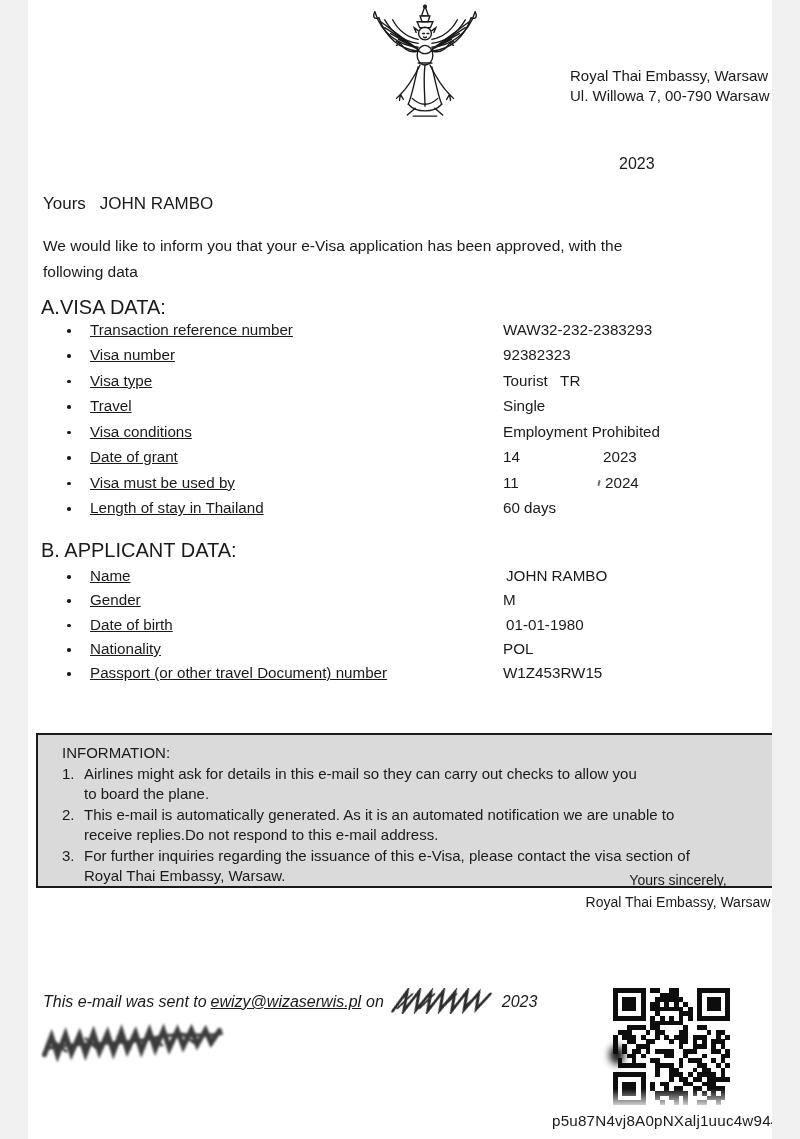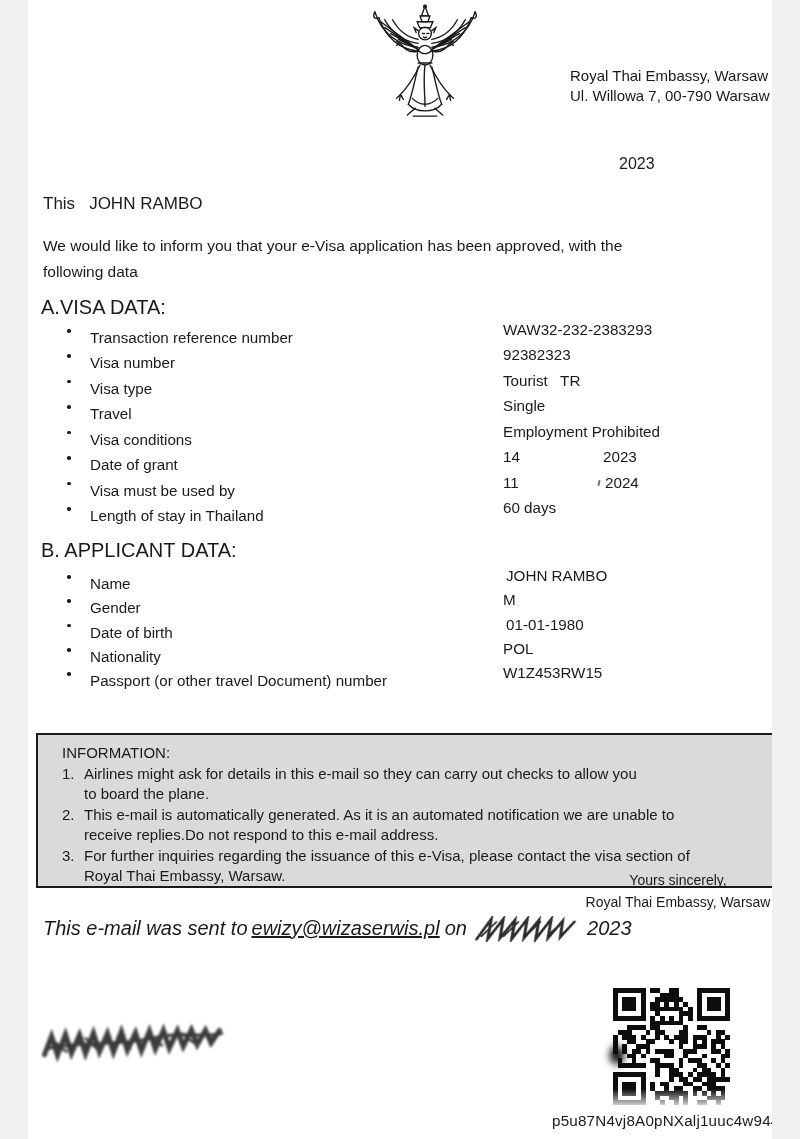--- a/index.html
+++ b/index.html
@@ -19,33 +19,33 @@
   .intro{left:15px;top:233px;font-size:15.5px;line-height:25.5px;}
   
   .sec-title{left:13px;font-size:20px;}
   .rows{left:0;width:800px;}
   .row{position:relative;font-size:15.2px;}
   .visa-rows{top:320px;}
   .visa-rows .row{height:25.45px;}
   .app-rows{top:566px;}
   .app-rows .row{height:24.35px;}
   .bullet{position:absolute;left:39px;top:9px;width:3.5px;height:3.5px;border-radius:50%;background:#1a1a1a;}
-  .lbl{position:absolute;left:62px;top:9px;white-space:pre;}
+  .lbl{position:absolute;left:62px;top:1px;white-space:pre;text-decoration:underline;}
   .val{position:absolute;left:475px;top:1px;white-space:pre;}
   .val-b{position:absolute;left:575px;top:1px;white-space:pre;}
   .tick{display:inline-block;width:2px;height:6px;background:#555;border-radius:1px;transform:rotate(14deg);margin-right:5px;vertical-align:2px;opacity:.85;}
   
   .info-box{left:8px;top:733px;width:756px;height:135px;background:#dadada;
     border:2px solid #1a1a1a;padding:8px 24px;font-size:15px;line-height:20.5px;}
   .info-item{display:flex;}
   .info-item .num{width:22px;flex:0 0 22px;}
   
   .signoff{left:505px;top:870px;width:290px;text-align:center;font-size:14px;line-height:21.5px;}
   
-  .sent-line{left:15px;top:916px;font-size:20px;font-style:italic;white-space:nowrap;}
+  .sent-line{left:15px;top:988px;font-size:16px;font-style:italic;white-space:nowrap;}
   .sent-line .email{text-decoration:underline;margin:0 5px 0 4px;}
   .sent-line .scribble-inline{vertical-align:-7px;margin:0 3px 0 0;}
   
   .scribble-bottom{left:12px;top:1022px;transform:rotate(-3deg);}
   
   .qr-wrap{left:585px;top:988px;width:117px;height:117px;}
   .qr-wrap svg{display:block;}
   .qr-smudge{position:absolute;left:-10px;top:50px;width:28px;height:34px;border-radius:50%;
     background:radial-gradient(closest-side,rgba(10,10,10,.95) 30%,rgba(10,10,10,0) 75%);filter:blur(3px);}
   .qr-fade{position:absolute;left:0;bottom:0;width:117px;height:16px;
@@ -107,21 +107,21 @@
   </div>
 
   <div class="abs address">
     <div>Royal Thai Embassy, Warsaw</div>
     <div>Ul. Willowa 7, 00-790 Warsaw</div>
   </div>
 
   <div class="abs date-line">2023</div>
 
   <div class="abs greeting">
-    <span>This</span><span class="recipient">JOHN RAMBO</span>
+    <span>Yours</span><span class="recipient">JOHN RAMBO</span>
   </div>
 
   <div class="abs intro">
     <div>We would like to inform you that your e-Visa application has been approved, with the</div>
     <div>following data</div>
   </div>
 
   <div class="abs sec-title" style="top:296px">A.VISA DATA:</div>
   <div class="abs rows visa-rows">
     <div class="row">

